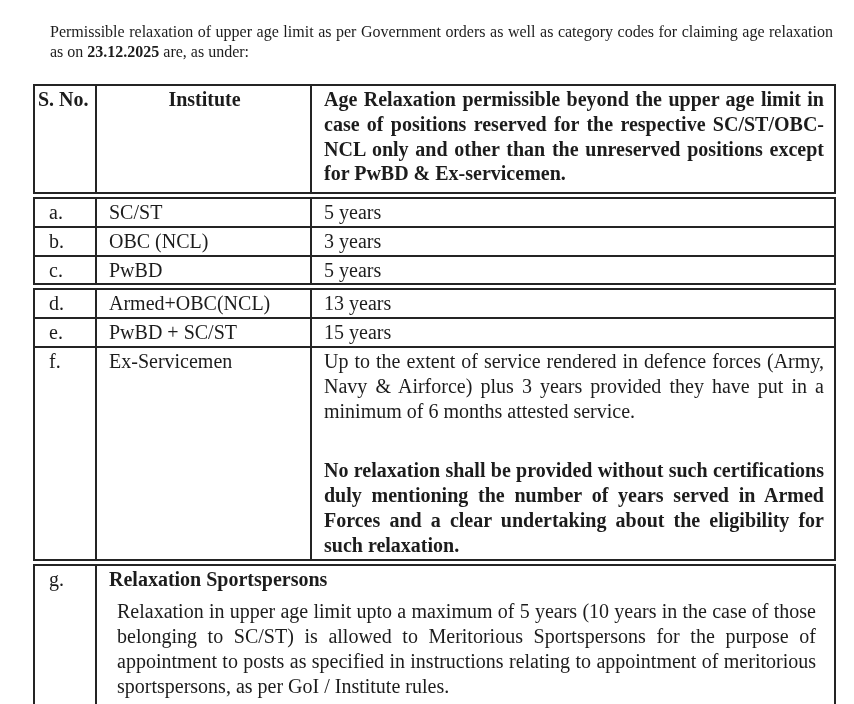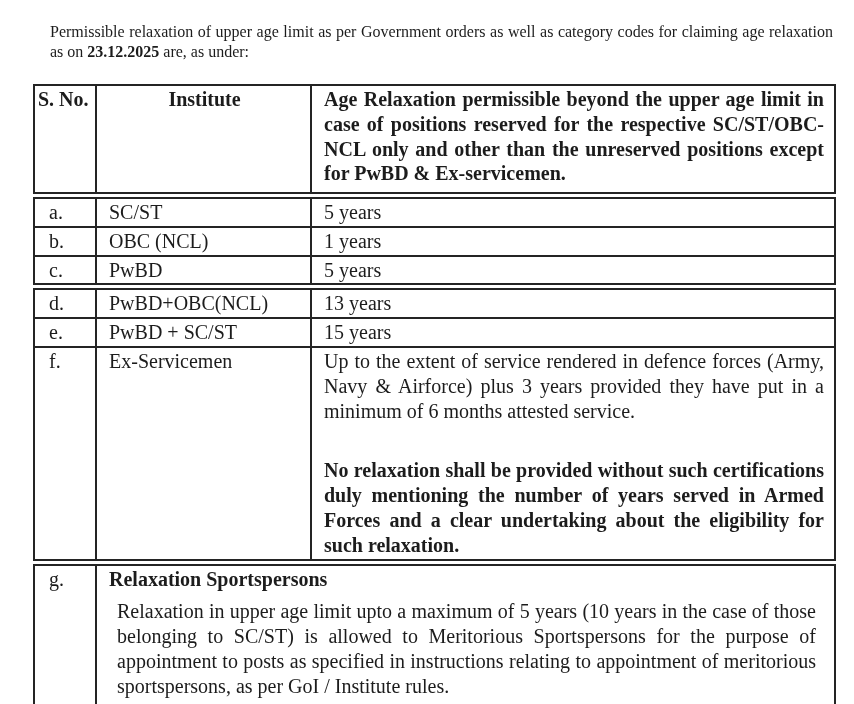--- a/index.html
+++ b/index.html
@@ -79,32 +79,32 @@
 
     <tr class="simple">
       <td class="sno">a.</td>
       <td class="cat">SC/ST</td>
       <td class="rel">5 years</td>
     </tr>
 
     <tr class="simple">
       <td class="sno">b.</td>
       <td class="cat">OBC (NCL)</td>
-      <td class="rel">1 years</td>
+      <td class="rel">3 years</td>
     </tr>
 
     <tr class="simple sep">
       <td class="sno">c.</td>
       <td class="cat">PwBD</td>
       <td class="rel">5 years</td>
     </tr>
 
     <tr class="simple">
       <td class="sno">d.</td>
-      <td class="cat">PwBD+OBC(NCL)</td>
+      <td class="cat">Armed+OBC(NCL)</td>
       <td class="rel">13 years</td>
     </tr>
 
     <tr class="simple">
       <td class="sno">e.</td>
       <td class="cat">PwBD + SC/ST</td>
       <td class="rel">15 years</td>
     </tr>
 
     <tr class="row-f sep">

